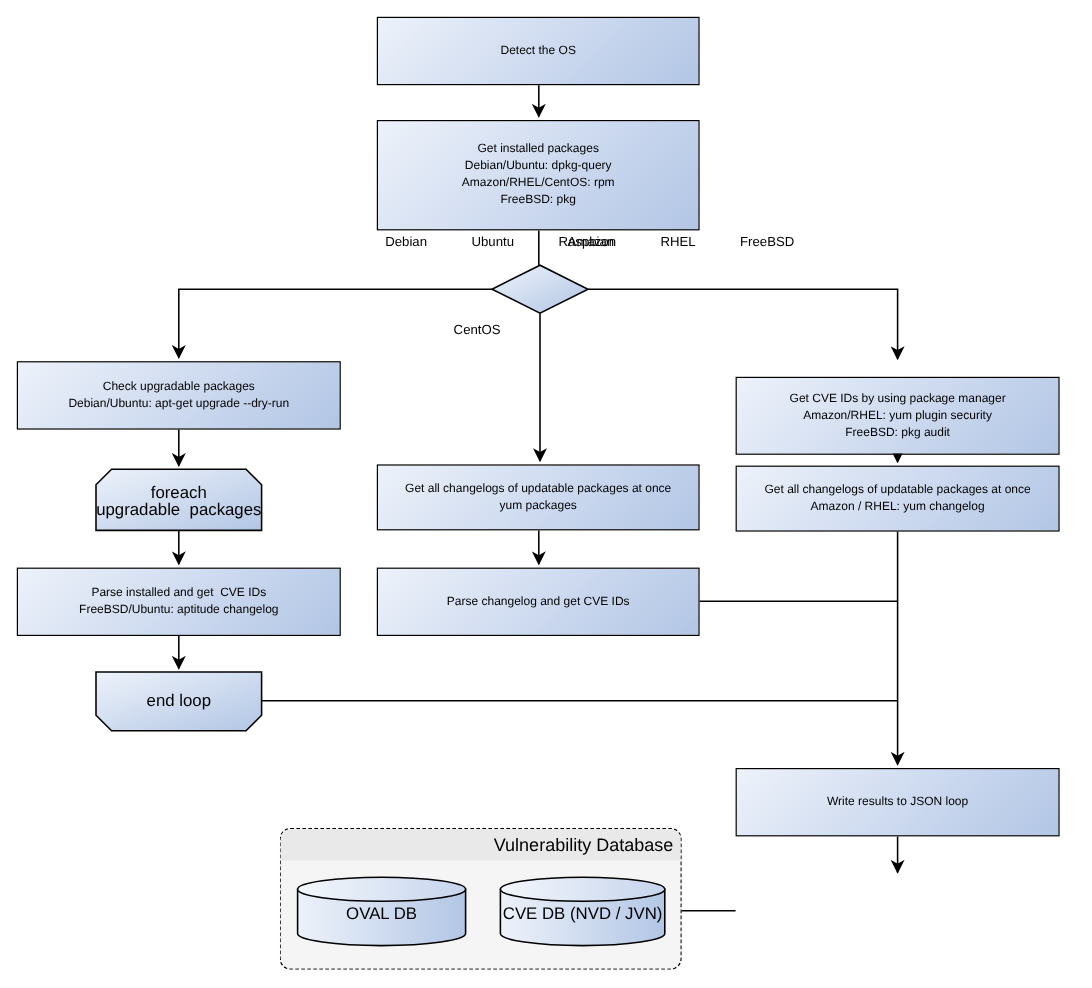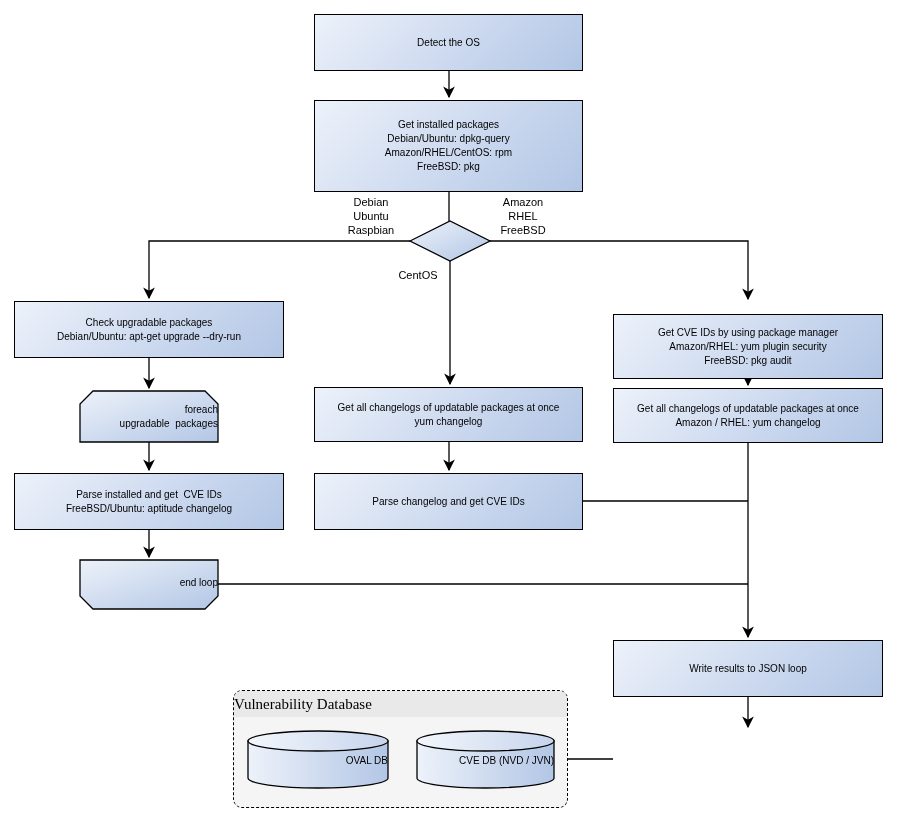--- a/index.html
+++ b/index.html
@@ -9,40 +9,40 @@
   }
   .box{
     position:absolute;box-sizing:border-box;
     border:1.4px solid var(--node-border,#000);
     background:linear-gradient(135deg,var(--node-gradient-start,#edf2fa) 0%,#ccd9ef 55%,var(--node-gradient-end,#b2c6e5) 100%);
     display:flex;flex-direction:column;align-items:center;justify-content:center;
     font-size:10px;line-height:14px;text-align:center;z-index:3;
   }
   .box div{white-space:pre;}
   .shape-label{
-    position:absolute;display:flex;flex-direction:column;align-items:flex-end;justify-content:center;
-    font-size:10px;line-height:14px;text-align:center;z-index:3;
+    position:absolute;display:flex;flex-direction:column;align-items:center;justify-content:center;
+    font-size:14px;line-height:14px;text-align:center;z-index:3;
   }
   .shape-label div{white-space:pre;}
   .edge-label{
-    position:absolute;display:flex;flex-direction:column;align-items:center;
-    font-size:11px;line-height:14px;text-align:center;z-index:3;
+    position:absolute;display:flex;flex-direction:row;align-items:center;
+    font-size:11px;line-height:14px;text-align:center;z-index:3;gap:37px;
   }
   #connector-layer{position:absolute;left:0;top:0;z-index:2;}
   .db-container{
     position:absolute;left:233px;top:690px;width:335px;height:118px;box-sizing:border-box;
     background:var(--container-bg,#f5f5f5);
     border:1.6px dashed var(--node-border,#000);
     border-radius:9px;z-index:1;
   }
   .db-header{
     height:26px;background:var(--container-header-bg,#e9e9e9);
     border-radius:8px 8px 0 0;
-    display:flex;align-items:center;
-    font-size:15px;padding-right:6px;font-family:Liberation Serif, serif;
+    display:flex;align-items:center;justify-content:flex-end;
+    font-size:15px;padding-right:6px;
   }
 </style>
 </head>
 <body>
 
 <div id="canvas">
 
   <svg id="connector-layer" width="910" height="823">
     <defs>
       <marker id="ah" viewBox="0 0 10 10" refX="9" refY="5" markerWidth="9" markerHeight="9" orient="auto-start-reverse">
@@ -119,21 +119,21 @@
       <div>FreeBSD: pkg</div>
     </div>
 
   <div class="box" style="left:14px;top:473px;width:270px;height:57px">
       <div>Parse installed and get  CVE IDs</div>
       <div>FreeBSD/Ubuntu: aptitude changelog</div>
     </div>
 
   <div class="box" style="left:314px;top:387px;width:269px;height:55px">
       <div>Get all changelogs of updatable packages at once</div>
-      <div>yum changelog</div>
+      <div>yum packages</div>
     </div>
 
   <div class="box" style="left:314px;top:473px;width:269px;height:57px">
       <div>Parse changelog and get CVE IDs</div>
     </div>
 
   <div class="box" style="left:613px;top:314px;width:270px;height:65px">
       <div>Get CVE IDs by using package manager</div>
       <div>Amazon/RHEL: yum plugin security</div>
       <div>FreeBSD: pkg audit</div>

